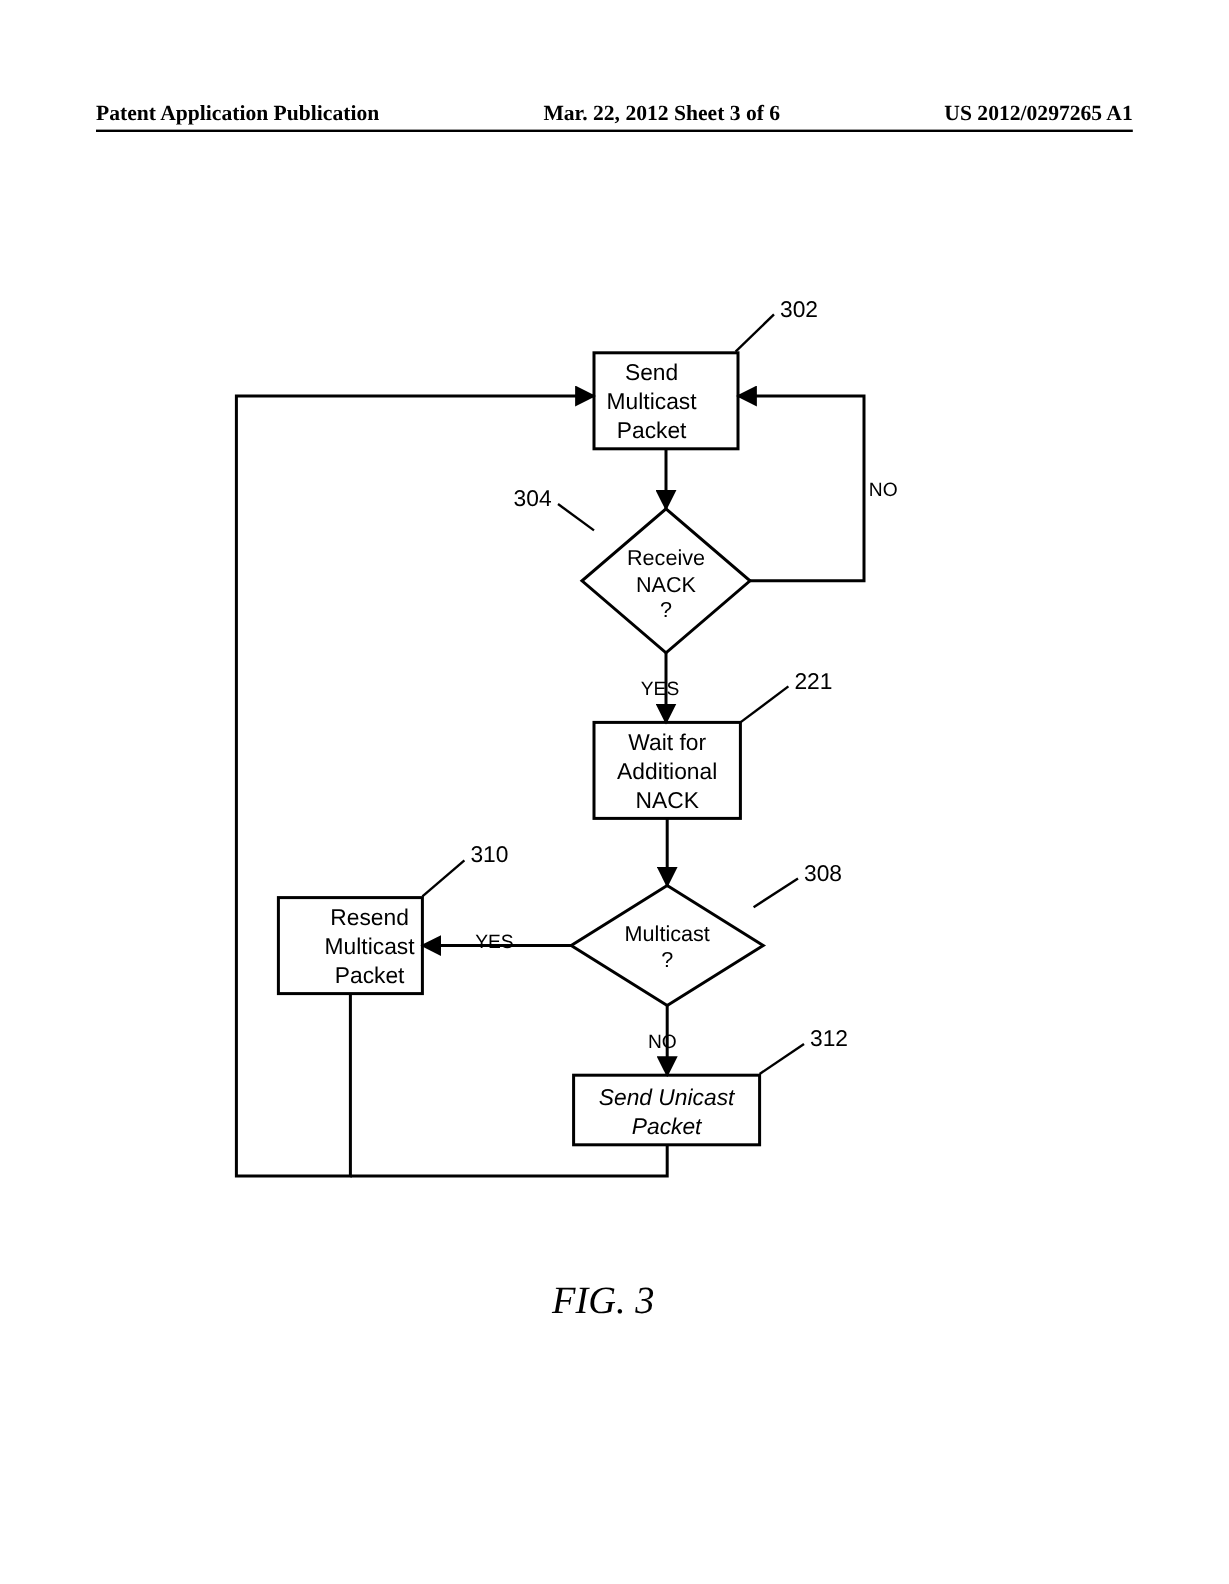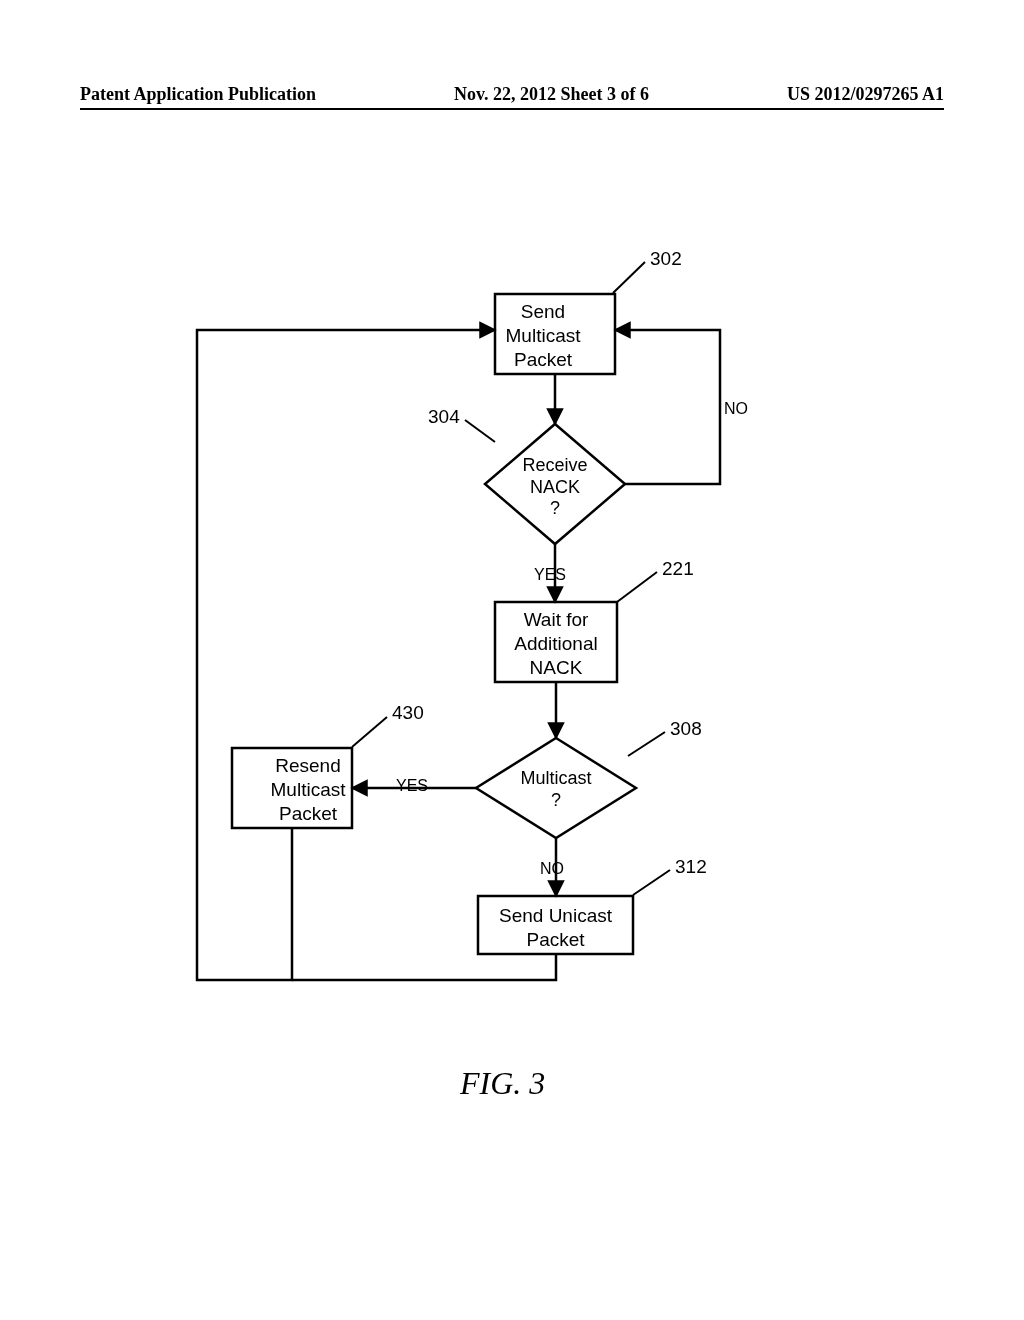--- a/index.html
+++ b/index.html
@@ -47,21 +47,21 @@
       font-style: italic;
       font-size: 32px;
       font-weight: 400;
     }
   </style>
 </head>
 <body>
 
 <div class="header">
   <span>Patent Application Publication</span>
-  <span>Nov. 22, 2012  Sheet 3 of 6</span>
+  <span>Mar. 22, 2012  Sheet 3 of 6</span>
   <span>US 2012/0297265 A1</span>
 </div>
 <div class="header-divider"></div>
 
 <svg width="1024" height="1320">
   <defs>
     <marker id="arrow" viewBox="0 0 10 10" refX="9" refY="5" markerWidth="7" markerHeight="7" orient="auto-start-reverse">
       <path d="M 0 0 L 10 5 L 0 10 z" fill="#000"></path>
     </marker>
   </defs>
@@ -109,28 +109,28 @@
 NACK
 ?</span></div>
 <div class="box-text" style="left:495px; top:608px; width:122px;"><span style="white-space:pre-line;margin-top:40px;">Wait for
 Additional
 NACK</span></div>
 <div class="diamond-text" style="left:506px; top:768px; width:100px;"><span style="white-space:pre-line;">Multicast
 ?</span></div>
 <div class="box-text" style="left:232px; top:754px; width:120px;margin-left:16px;"><span style="white-space:pre-line;">Resend
 Multicast
 Packet</span></div>
-<div class="box-text" style="left:478px; top:904px; width:155px;"><span style="white-space:pre-line;">Send Unicast
+<div class="box-text" style="left:478px; top:904px; width:155px;font-style:italic;"><span style="white-space:pre-line;">Send Unicast
 Packet</span></div>
 
 <div class="edge-label" style="left:724px; top:400px;">NO</div>
 <div class="edge-label" style="left:534px; top:566px;">YES</div>
 <div class="edge-label" style="left:396px; top:777px;">YES</div>
 <div class="edge-label" style="left:540px; top:860px;">NO</div>
 
 <div class="ref-label" style="left:650px; top:248px;">302</div>
 <div class="ref-label" style="left:428px; top:406px;">304</div>
 <div class="ref-label" style="left:662px; top:558px;">221</div>
 <div class="ref-label" style="left:670px; top:718px;">308</div>
-<div class="ref-label" style="left:392px; top:702px;">430</div>
+<div class="ref-label" style="left:392px; top:702px;">310</div>
 <div class="ref-label" style="left:675px; top:856px;">312</div>
 
 <div class="fig-caption" style="left:460px; top:1065px;">FIG. 3</div>
 
 </body></html>

